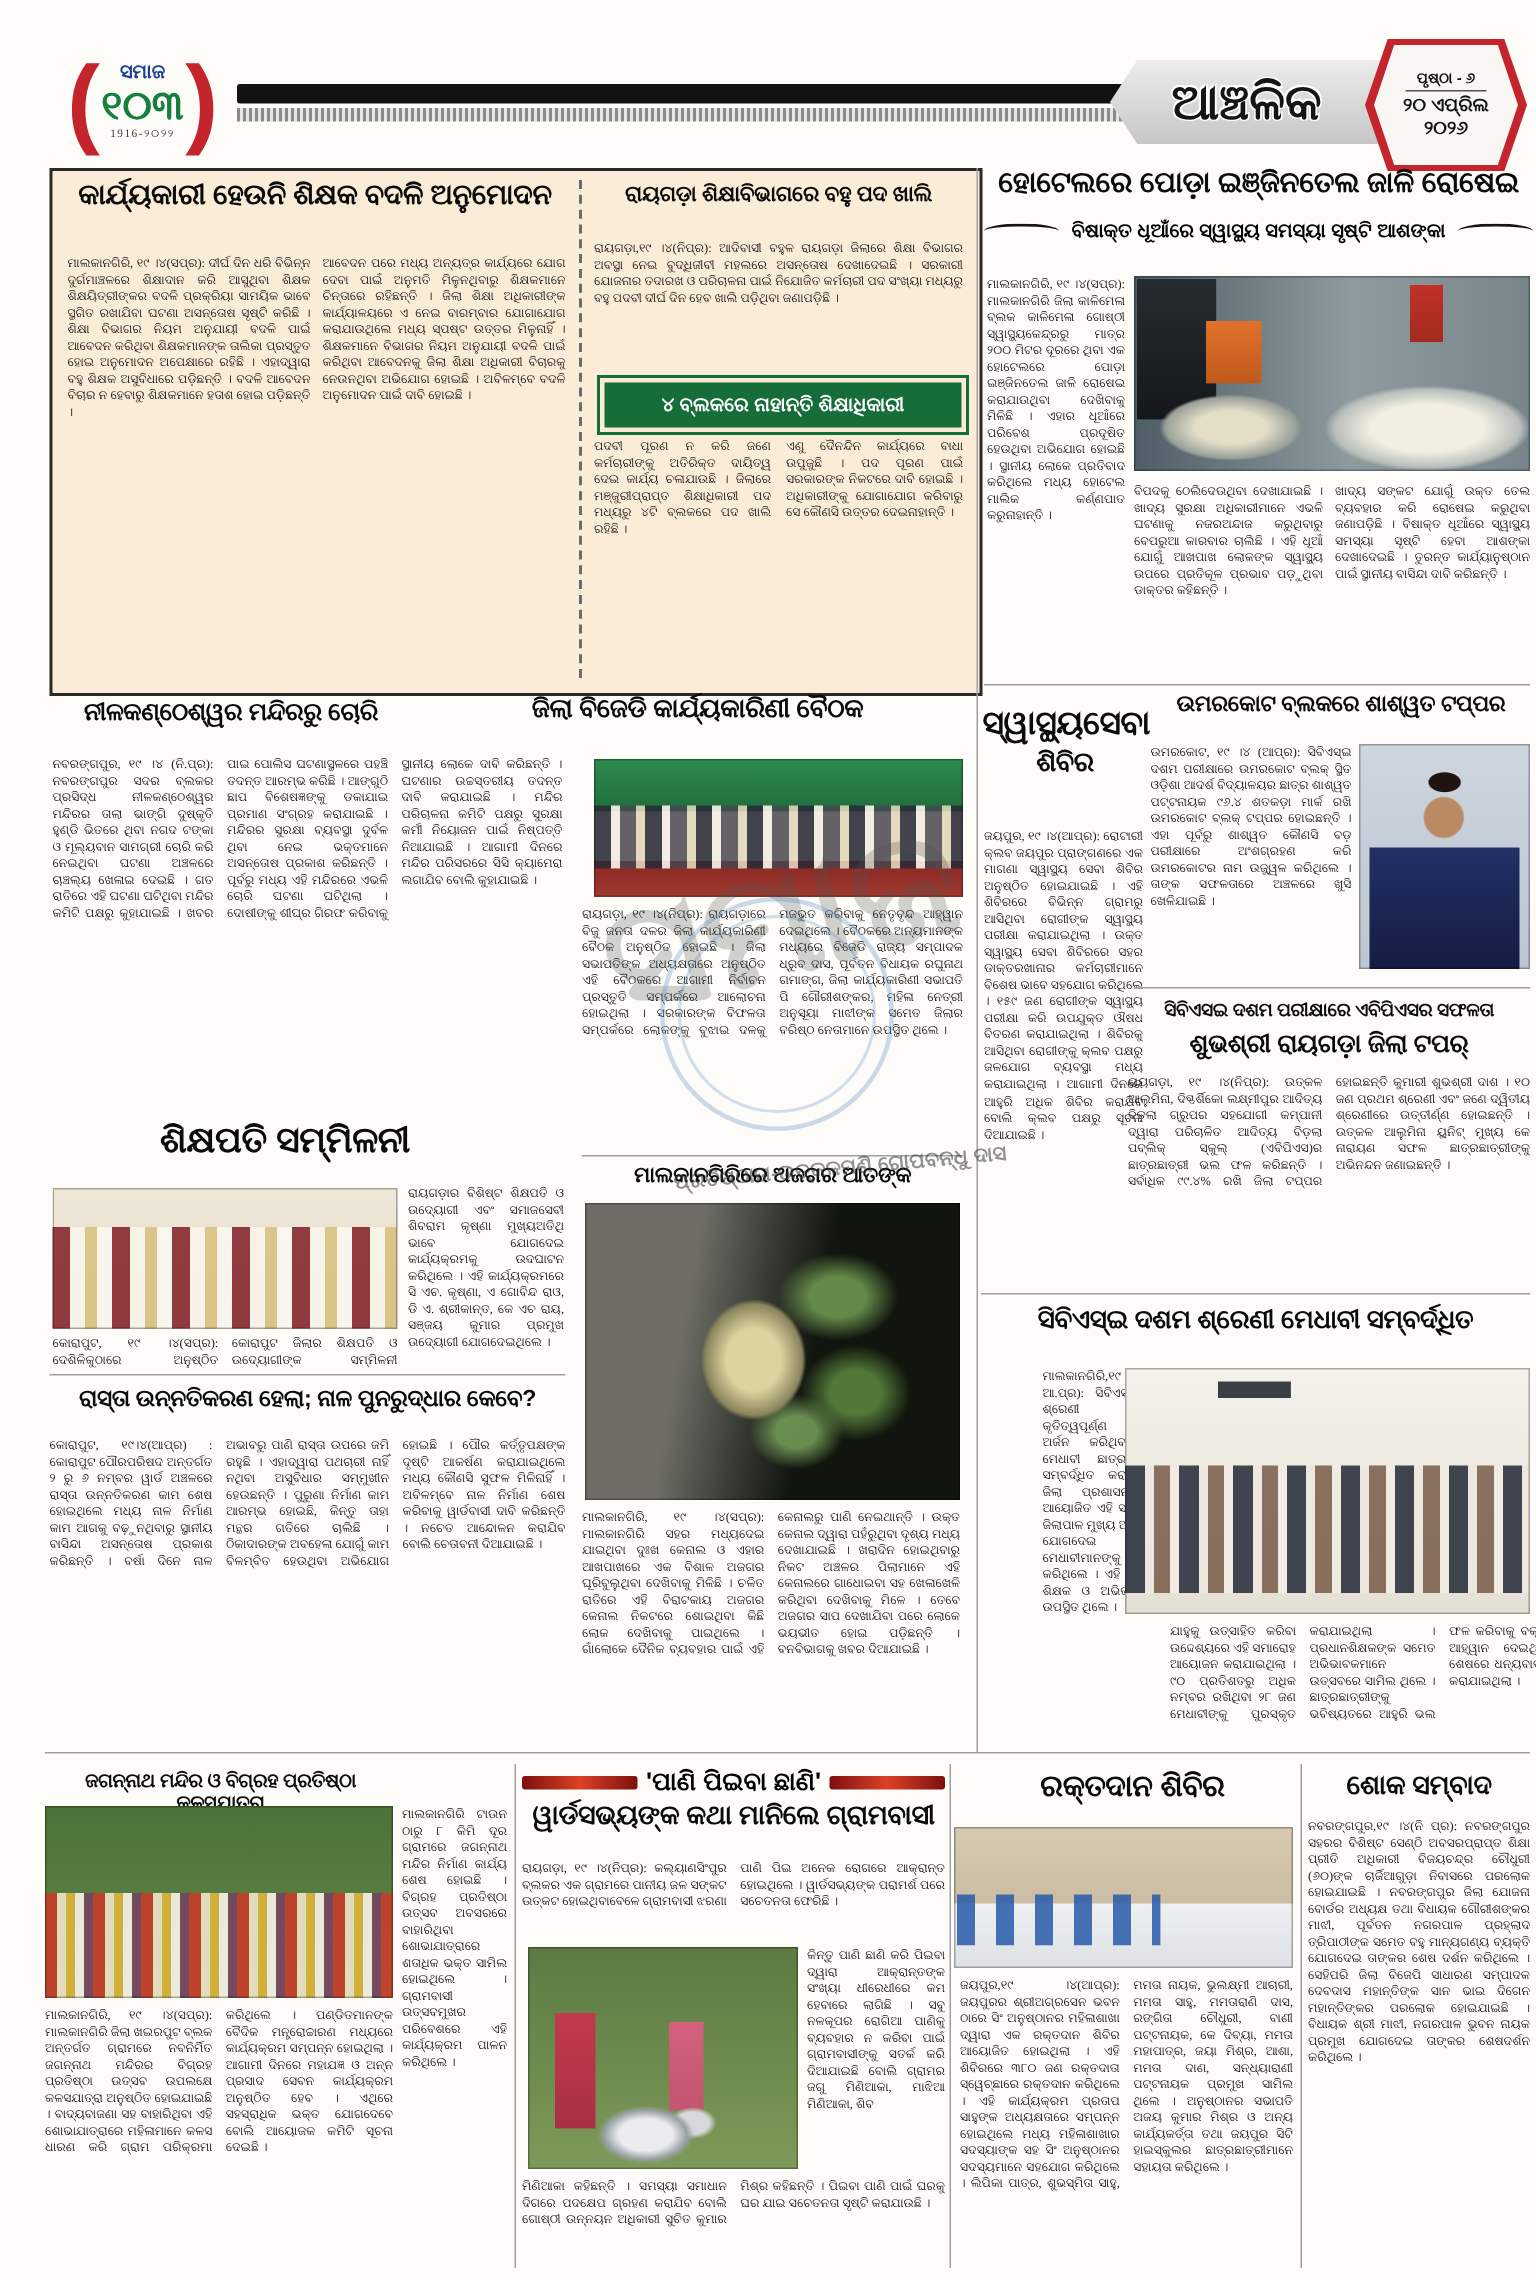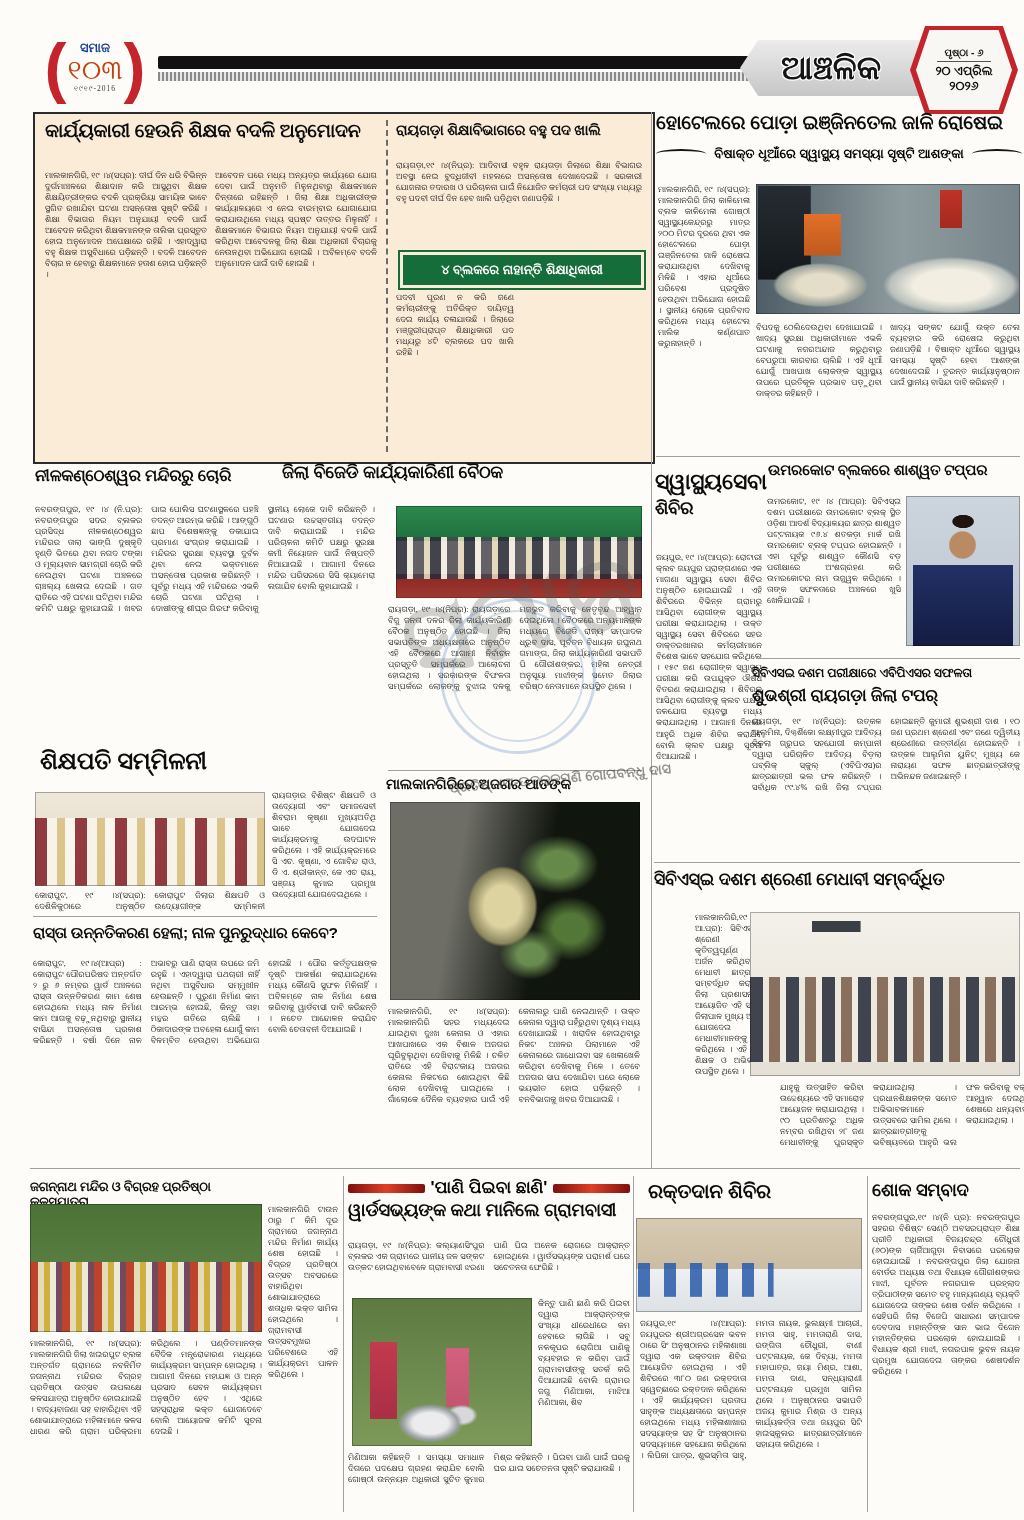--- a/index.html
+++ b/index.html
@@ -1,29 +1,29 @@
 <!DOCTYPE html>
 <html><head>
 <meta charset="utf-8">
 <style>
   html,body{margin:0;padding:0;background:#e8e8e8;}
   #page{position:relative;width:1024px;height:1520px;background:#fdfcf8;font-family:"Liberation Serif",serif;overflow:hidden;margin:0 auto;}
-  .hd{position:absolute;font-weight:800;color:#0b0b0b;text-align:left;font-family:"Liberation Sans",sans-serif;line-height:1.12;letter-spacing:-0.3px;}
+  .hd{position:absolute;font-weight:800;color:#0b0b0b;text-align:center;font-family:"Liberation Sans",sans-serif;line-height:1.12;letter-spacing:-0.3px;}
   .bt{position:absolute;font-size:8.3px;line-height:1.33;text-align:justify;color:#161616;overflow:hidden;}
   .c2{column-count:2;column-gap:9px;}
   .c3{column-count:3;column-gap:9px;}
   .ph{position:absolute;background-repeat:no-repeat;box-shadow:inset 0 0 0 1px rgba(0,0,0,.3);}
   .rv{position:absolute;width:1px;background:#a0a0a0;}
   .rh{position:absolute;height:1px;background:#a0a0a0;}
   
   .logo{position:absolute;left:33px;top:20px;width:124px;height:94px;display:flex;align-items:center;justify-content:center;gap:1px;}
   .paren{font-size:66px;color:#c4242b;font-weight:700;line-height:.85;font-family:"Liberation Sans",sans-serif;}
   .logo-mid{text-align:center;}
   .logo-title{color:#1a3f93;font-weight:800;font-size:13px;font-family:"Liberation Sans",sans-serif;}
-  .logo-num{color:#c2410c;font-weight:400;font-size:27px;line-height:1.05;font-family:"Liberation Sans",sans-serif;}
+  .logo-num{color:#15803d;font-weight:700;font-size:27px;line-height:1.05;font-family:"Liberation Sans",sans-serif;}
   .logo-years{font-size:7.5px;color:#3a3a3a;letter-spacing:1px;}
   .bar-black{position:absolute;left:158px;top:56px;width:598px;height:13px;background:#121212;border-radius:2px;}
   .bar-dots{position:absolute;left:158px;top:72px;width:598px;height:9px;background:repeating-linear-gradient(90deg,#8a8a8a 0 2px,#e6e6e6 2px 4px);}
   .ribbon{position:absolute;left:740px;top:40px;width:182px;height:56px;background:linear-gradient(#ececec,#c6c6c6);clip-path:polygon(10% 0,100% 0,100% 100%,10% 100%,0 50%);display:flex;align-items:center;justify-content:center;}
   .ribbon span{font-size:33px;font-weight:900;color:#151515;font-family:"Liberation Sans",sans-serif;text-shadow:1px 1px 0 #fff,-1px -1px 0 #fff,1px -1px 0 #fff,-1px 1px 0 #fff;}
   .badge-red{position:absolute;left:910px;top:26px;width:108px;height:88px;background:#c4242b;clip-path:polygon(14% 0,86% 0,100% 50%,86% 100%,14% 100%,0 50%);}
   .badge-white{position:absolute;left:916px;top:30px;width:96px;height:80px;background:#f8f7f3;clip-path:polygon(14% 0,86% 0,100% 50%,86% 100%,14% 100%,0 50%);display:flex;flex-direction:column;align-items:center;justify-content:center;font-family:"Liberation Sans",sans-serif;}
   .badge-page{font-size:10px;font-weight:700;color:#111;border-bottom:1px solid #555;padding:0 8px 2px;}
   .badge-day{font-size:12.5px;font-weight:800;color:#111;margin-top:2px;}
   .badge-year{font-size:12.5px;font-weight:800;color:#111;}
@@ -58,21 +58,21 @@
 </head>
 <body>
 
 <div id="page">
 
   <div class="logo">
     <span class="paren">(</span>
     <span class="logo-mid">
       <span class="logo-title" style="display:block">ସମାଜ</span>
       <span class="logo-num" style="display:block">୧୦୩</span>
-      <span class="logo-years" style="display:block">୧୯୧୯-2016</span>
+      <span class="logo-years" style="display:block">1916-୨୦୨୨</span>
     </span>
     <span class="paren">)</span>
   </div>
   <div class="bar-black"></div>
   <div class="bar-dots"></div>
   <div class="ribbon">
     <span>ଆଞ୍ଚଳିକ</span>
   </div>
   <div class="badge-red"></div>
   <div class="badge-white">
@@ -83,20 +83,21 @@
 
   <div class="box1"></div>
   <div class="hd" style="left:45px;top:120px;width:330px;font-size:19px;">କାର୍ଯ୍ୟକାରୀ ହେଉନି ଶିକ୍ଷକ ବଦଳି ଅନୁମୋଦନ</div>
   <div class="bt" style="left:45px;top:170px;width:162px;height:280px;">ମାଲକାନଗିରି, ୧୯ ।୪(ସପ୍ର): ଦୀର୍ଘ ଦିନ ଧରି ବିଭିନ୍ନ ଦୁର୍ଗମାଞ୍ଚଳରେ ଶିକ୍ଷାଦାନ କରି ଆସୁଥିବା ଶିକ୍ଷକ ଶିକ୍ଷୟିତ୍ରୀଙ୍କର ବଦଳି ପ୍ରକ୍ରିୟା ସାମୟିକ ଭାବେ ସ୍ଥଗିତ ରଖାଯିବା ଘଟଣା ଅସନ୍ତୋଷ ସୃଷ୍ଟି କରିଛି । ଶିକ୍ଷା ବିଭାଗର ନିୟମ ଅନୁଯାୟୀ ବଦଳି ପାଇଁ ଆବେଦନ କରିଥିବା ଶିକ୍ଷକମାନଙ୍କ ତାଲିକା ପ୍ରସ୍ତୁତ ହୋଇ ଅନୁମୋଦନ ଅପେକ୍ଷାରେ ରହିଛି । ଏହାଦ୍ୱାରା ବହୁ ଶିକ୍ଷକ ଅସୁବିଧାରେ ପଡ଼ିଛନ୍ତି । ବଦଳି ଆବେଦନ ବିଚାର ନ ହେବାରୁ ଶିକ୍ଷକମାନେ ହତାଶ ହୋଇ ପଡ଼ିଛନ୍ତି ।</div>
   <div class="bt" style="left:215px;top:170px;width:162px;height:280px;">ଆବେଦନ ପରେ ମଧ୍ୟ ଅନ୍ୟତ୍ର କାର୍ଯ୍ୟରେ ଯୋଗ ଦେବା ପାଇଁ ଅନୁମତି ମିଳୁନଥିବାରୁ ଶିକ୍ଷକମାନେ ଚିନ୍ତାରେ ରହିଛନ୍ତି । ଜିଲା ଶିକ୍ଷା ଅଧିକାରୀଙ୍କ କାର୍ଯ୍ୟାଳୟରେ ଏ ନେଇ ବାରମ୍ବାର ଯୋଗାଯୋଗ କରାଯାଉଥିଲେ ମଧ୍ୟ ସ୍ପଷ୍ଟ ଉତ୍ତର ମିଳୁନାହିଁ । ଶିକ୍ଷକମାନେ ବିଭାଗର ନିୟମ ଅନୁଯାୟୀ ବଦଳି ପାଇଁ କରିଥିବା ଆବେଦନକୁ ଜିଲା ଶିକ୍ଷା ଅଧିକାରୀ ବିଚାରକୁ ନେଉନଥିବା ଅଭିଯୋଗ ହୋଇଛି । ଅବିଳମ୍ବେ ବଦଳି ଅନୁମୋଦନ ପାଇଁ ଦାବି ହୋଇଛି ।</div>
   <div class="zig"></div>
   <div class="hd" style="left:396px;top:122px;width:246px;font-size:14.5px;">ରାୟଗଡ଼ା ଶିକ୍ଷାବିଭାଗରେ ବହୁ ପଦ ଖାଲି</div>
   <div class="bt" style="left:396px;top:160px;width:246px;height:88px;">ରାୟଗଡ଼ା,୧୯ ।୪(ନିପ୍ର): ଆଦିବାସୀ ବହୁଳ ରାୟଗଡ଼ା ଜିଲାରେ ଶିକ୍ଷା ବିଭାଗର ଅବସ୍ଥା ନେଇ ବୁଦ୍ଧିଜୀବୀ ମହଲରେ ଅସନ୍ତୋଷ ଦେଖାଦେଇଛି । ସରକାରୀ ଯୋଜନାର ତଦାରଖ ଓ ପରିଚାଳନା ପାଇଁ ନିଯୋଜିତ କର୍ମଚାରୀ ପଦ ସଂଖ୍ୟା ମଧ୍ୟରୁ ବହୁ ପଦବୀ ଦୀର୍ଘ ଦିନ ହେବ ଖାଲି ପଡ଼ିଥିବା ଜଣାପଡ଼ିଛି ।</div>
   <div class="greenbox">୪ ବ୍ଲକରେ ନାହାନ୍ତି ଶିକ୍ଷାଧିକାରୀ</div>
   <div class="bt" style="left:396px;top:292px;width:118px;height:158px;">ପଦବୀ ପୂରଣ ନ କରି ଜଣେ କର୍ମଚାରୀଙ୍କୁ ଅତିରିକ୍ତ ଦାୟିତ୍ୱ ଦେଇ କାର୍ଯ୍ୟ ଚଳାଯାଉଛି । ଜିଲାରେ ମଞ୍ଜୁରୀପ୍ରାପ୍ତ ଶିକ୍ଷାଧିକାରୀ ପଦ ମଧ୍ୟରୁ ୪ଟି ବ୍ଲକରେ ପଦ ଖାଲି ରହିଛି ।</div>
+  <div class="bt" style="left:524px;top:292px;width:118px;height:158px;">ଏଣୁ ଦୈନନ୍ଦିନ କାର୍ଯ୍ୟରେ ବାଧା ଉପୁଜୁଛି । ପଦ ପୂରଣ ପାଇଁ ସରକାରଙ୍କ ନିକଟରେ ଦାବି ହୋଇଛି । ଅଧିକାରୀଙ୍କୁ ଯୋଗାଯୋଗ କରିବାରୁ ସେ କୌଣସି ଉତ୍ତର ଦେଇନାହାନ୍ତି ।</div>
 
   <div class="hd" style="left:656px;top:112px;width:366px;font-size:19.5px;">ହୋଟେଲରେ ପୋଡ଼ା ଇଞ୍ଜିନତେଲ ଜାଳି ରୋଷେଇ</div>
   <div class="subrow">
     <span class="swave"></span>
     <b>ବିଷାକ୍ତ ଧୂଆଁରେ ସ୍ୱାସ୍ଥ୍ୟ ସମସ୍ୟା ସୃଷ୍ଟି ଆଶଙ୍କା</b>
     <span class="swave"></span>
   </div>
   <div class="bt" style="left:658px;top:184px;width:92px;height:262px;">ମାଲକାନଗିରି, ୧୯ ।୪(ସପ୍ର): ମାଲକାନଗିରି ଜିଲା କାଳିମେଳା ବ୍ଲକ କାଳିମେଳା ଗୋଷ୍ଠୀ ସ୍ୱାସ୍ଥ୍ୟକେନ୍ଦ୍ରରୁ ମାତ୍ର ୨୦୦ ମିଟର ଦୂରରେ ଥିବା ଏକ ହୋଟେଲରେ ପୋଡ଼ା ଇଞ୍ଜିନତେଲ ଜାଳି ରୋଷେଇ କରାଯାଉଥିବା ଦେଖିବାକୁ ମିଳିଛି । ଏହାର ଧୂଆଁରେ ପରିବେଶ ପ୍ରଦୂଷିତ ହେଉଥିବା ଅଭିଯୋଗ ହୋଇଛି । ସ୍ଥାନୀୟ ଲୋକେ ପ୍ରତିବାଦ କରିଥିଲେ ମଧ୍ୟ ହୋଟେଲ ମାଲିକ କର୍ଣ୍ଣପାତ କରୁନାହାନ୍ତି ।</div>
   <div class="ph ph-hotel" style="left:756px;top:184px;width:264px;height:130px;"></div>
   <div class="bt" style="left:756px;top:322px;width:126px;height:128px;">ବିପଦକୁ ଠେଲିଦେଉଥିବା ଦେଖାଯାଇଛି । ଖାଦ୍ୟ ସୁରକ୍ଷା ଅଧିକାରୀମାନେ ଏଭଳି ଘଟଣାକୁ ନଜରଅନ୍ଦାଜ କରୁଥିବାରୁ ବେପରୁଆ କାରବାର ଚାଲିଛି । ଏହି ଧୂଆଁ ଯୋଗୁଁ ଆଖପାଖ ଲୋକଙ୍କ ସ୍ୱାସ୍ଥ୍ୟ ଉପରେ ପ୍ରତିକୂଳ ପ୍ରଭାବ ପଡ଼ୁଥିବା ଡାକ୍ତର କହିଛନ୍ତି ।</div>

